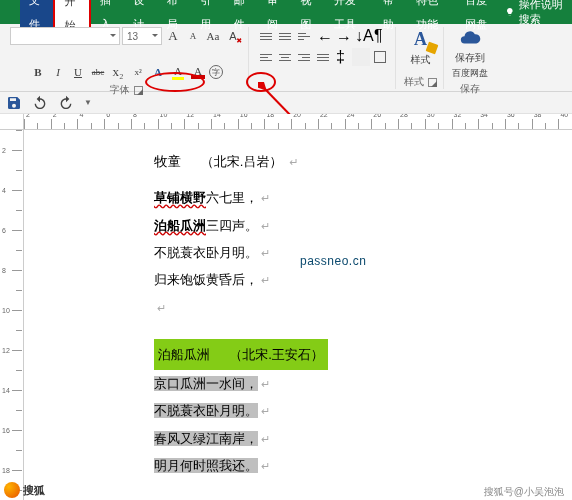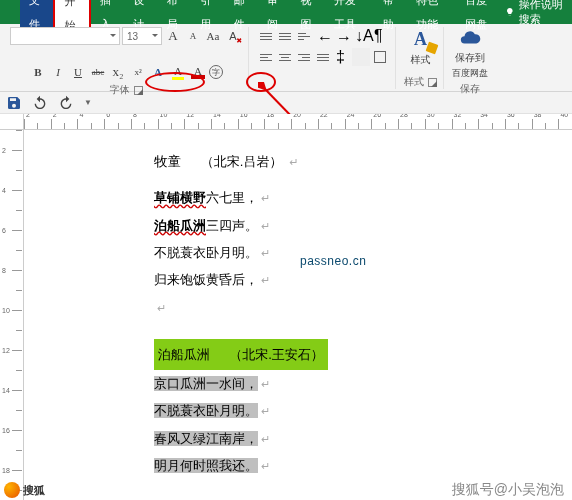--- a/index.html
+++ b/index.html
@@ -74,21 +74,21 @@
   .doc-content { padding: 18px 0 0 130px; font-size: 13px; color: #000; font-family: SimSun, serif; line-height: 2.1; }
   .doc-title { text-align: left; margin-bottom: 8px; font-size: 13.5px; }
   .byline { margin-left: 16px; font-size: 13px; }
   .poem-line { position: relative; }
   .wavy { text-decoration: underline wavy #c00; text-decoration-skip-ink: none; font-weight: bold; }
   .ret { color: #aaa; font-size: 11px; margin-left: 3px; }
   .sel-block { background: #bfbfbf; display: inline; }
   .sel-title { background: #84cc16; padding: 2px 0; margin-top: 18px; display: inline-block; }
   .watermark { position: absolute; left: 300px; top: 254px; color: #0c4a6e; font-size: 12px; letter-spacing: 0.5px; }
 
-  .footer-credit { position: absolute; right: 6px; bottom: 1px; font-size: 14px; color: #888; background: rgba(255,255,255,0.8); padding: 0 2px; }
+  .footer-credit { position: absolute; right: 6px; bottom: 1px; font-size: 10px; color: #888; background: rgba(255,255,255,0.8); padding: 0 2px; }
   .sohu-logo { position: absolute; left: 4px; bottom: 2px; display: flex; align-items: center; gap: 3px; font-size: 11px; color: #333; font-weight: bold; }
   .fox { width: 16px; height: 16px; background: radial-gradient(circle at 30% 30%, #ffb300, #e65100); border-radius: 50%; }
 </style>
 </head>
 <body>
 
 <div class="menubar">
   <div class="menu-item menu-file">文件</div>
   <div class="menu-item active">开始</div>
   <div class="menu-item">插入</div>

